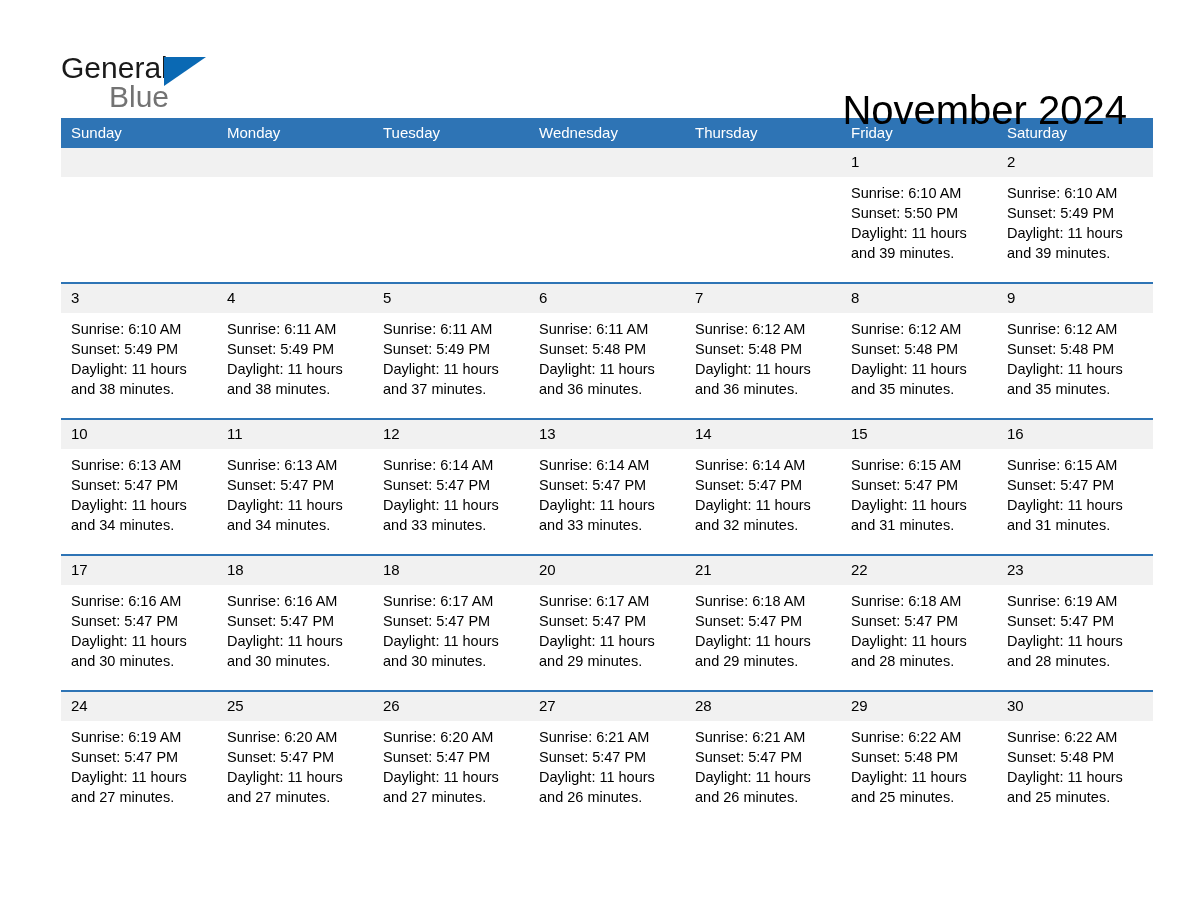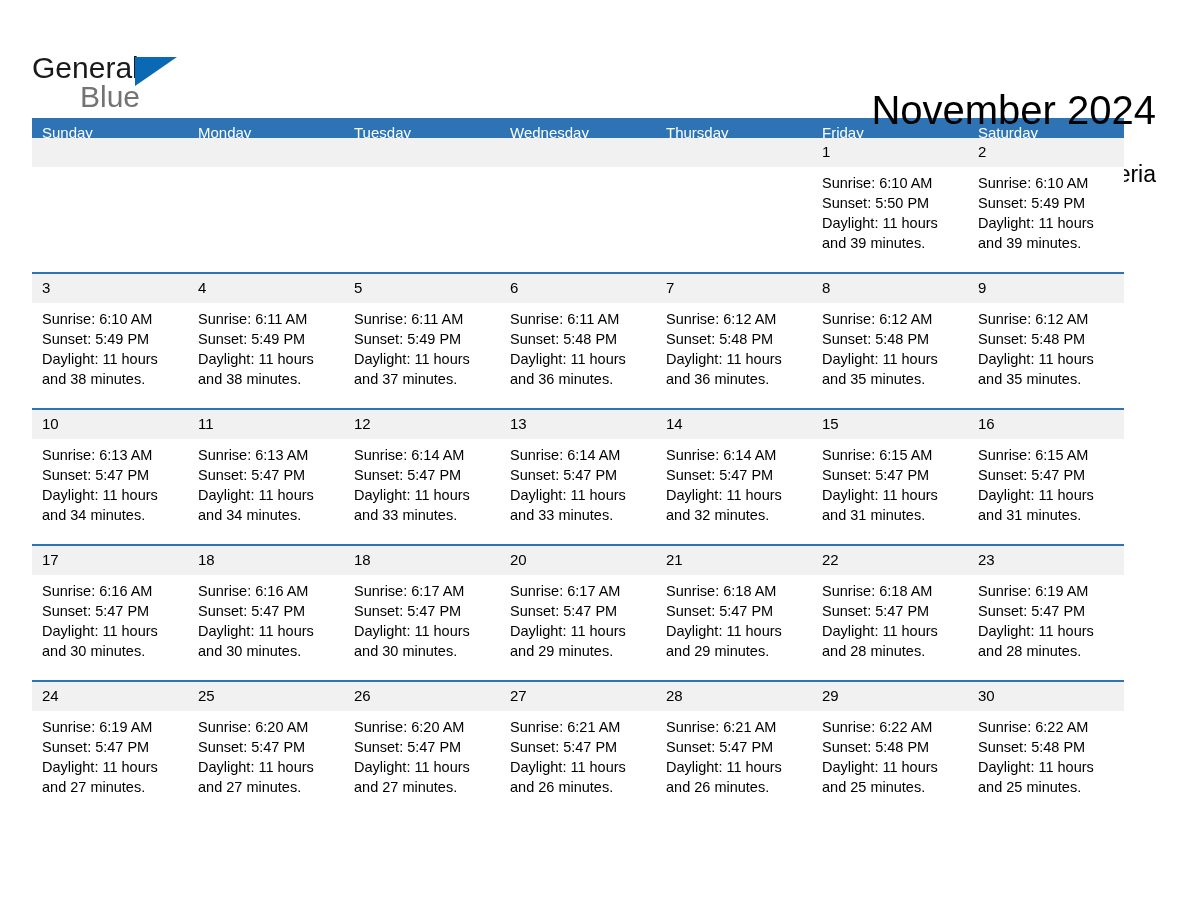--- a/index.html
+++ b/index.html
@@ -12,21 +12,21 @@
     height: 918px;
     font-family: "Liberation Sans", sans-serif;
     color: #000000;
     overflow: hidden;
   }
   .page {
     position: relative;
     width: 1188px;
     height: 918px;
     box-sizing: border-box;
-    padding: 0 32px;
+    padding: 0 61px;
   }
 
   
   .topbar {
     display: flex;
     align-items: flex-start;
     justify-content: space-between;
     padding-top: 46px;
     height: 104px;
     box-sizing: border-box;
@@ -91,21 +91,21 @@
     display: flex;
     background: #2e74b5;
   }
   .dow-cell {
     flex: 1 1 0;
     box-sizing: border-box;
     padding: 6px 10px 8px 10px;
     color: #ffffff;
     font-size: 15px;
     line-height: 18px;
-    height: 20px;
+    height: 30px;
   }
   .week-row {
     display: flex;
     border-top: 2px solid #2e74b5;
     background: #ffffff;
   }
   .week-row:first-of-type {
     border-top: none;
   }
   .day-cell {

